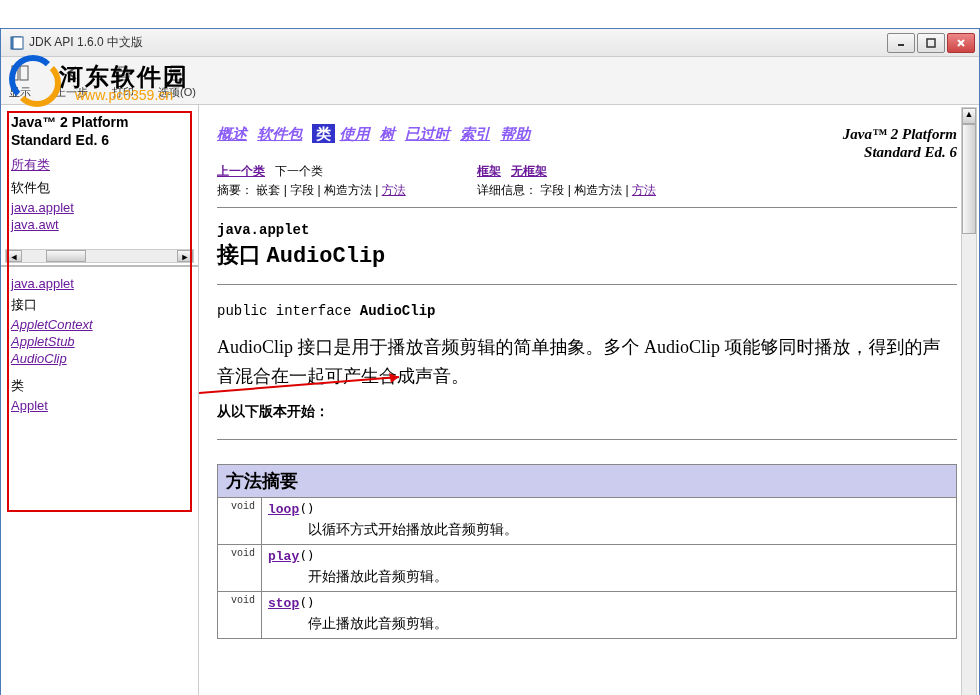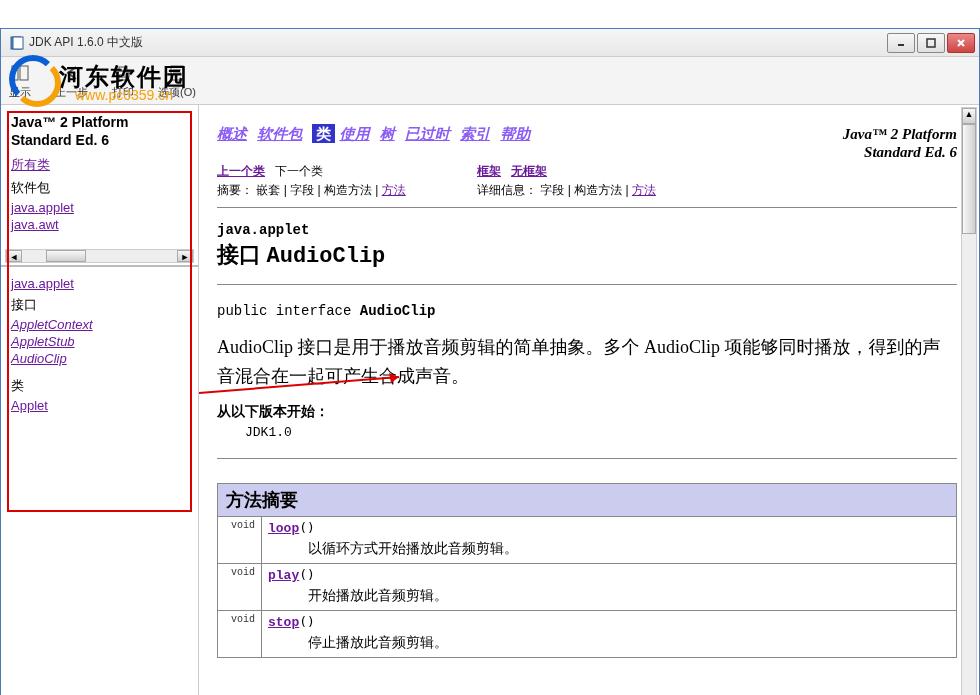--- a/index.html
+++ b/index.html
@@ -260,21 +260,20 @@
 
         <hr>
 
         <div class="code-line">
           <span>public interface </span><span class="bold">AudioClip</span>
         </div>
 
         <div class="desc-para">AudioClip 接口是用于播放音频剪辑的简单抽象。多个 AudioClip 项能够同时播放，得到的声音混合在一起可产生合成声音。</div>
 
         <div class="since">从以下版本开始：</div>
-        <div class="since-val">JDK1.0</div>
 
         <hr style="margin-top:18px">
 
         <table class="method-table">
           <tbody>
               <tr>
                 <th colspan="2">方法摘要</th>
               </tr>
           <tr>
             <td class="ret-col">void</td>

